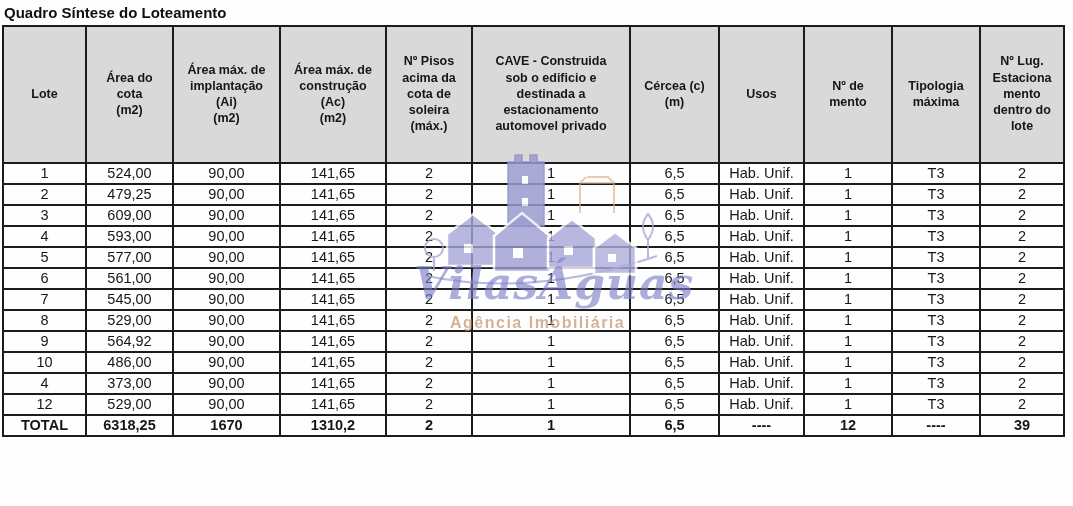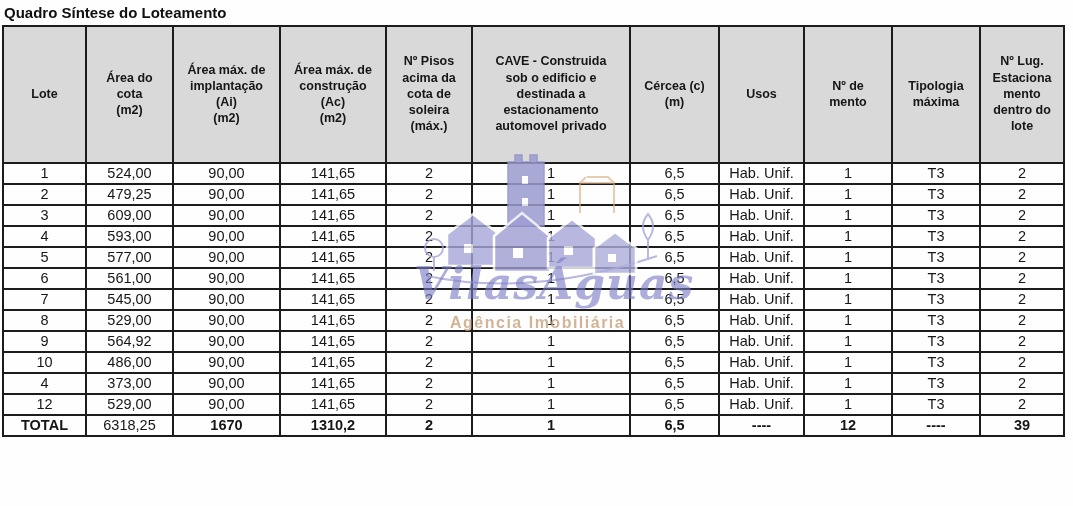--- a/index.html
+++ b/index.html
@@ -30,21 +30,21 @@
   }
   .quadro th{
     background:var(--header-bg);
     font-size:12.5px;font-weight:bold;line-height:1.3;
     white-space:pre-line;height:137px;
   }
   .quadro td{
     font-size:14.5px;height:21px;line-height:1;background:transparent;
   }
   .quadro tr.total-row td{font-weight:bold;}
-  .quadro tr.total-row td.regular{font-weight:normal;}
+  .quadro tr.total-row td.regular{font-weight:bold;}
   
   .watermark{
     position:absolute;left:412px;top:148px;width:290px;height:195px;
     pointer-events:none;z-index:5;
   }
   .wm-art{position:absolute;left:0;top:0;}
   .wm-name{
     position:absolute;left:2px;top:110px;white-space:nowrap;
     font-family:"DejaVu Serif", serif;font-style:italic;font-weight:bold;
     font-size:44px;color:rgba(122,122,198,0.62);letter-spacing:1px;text-align:center;

